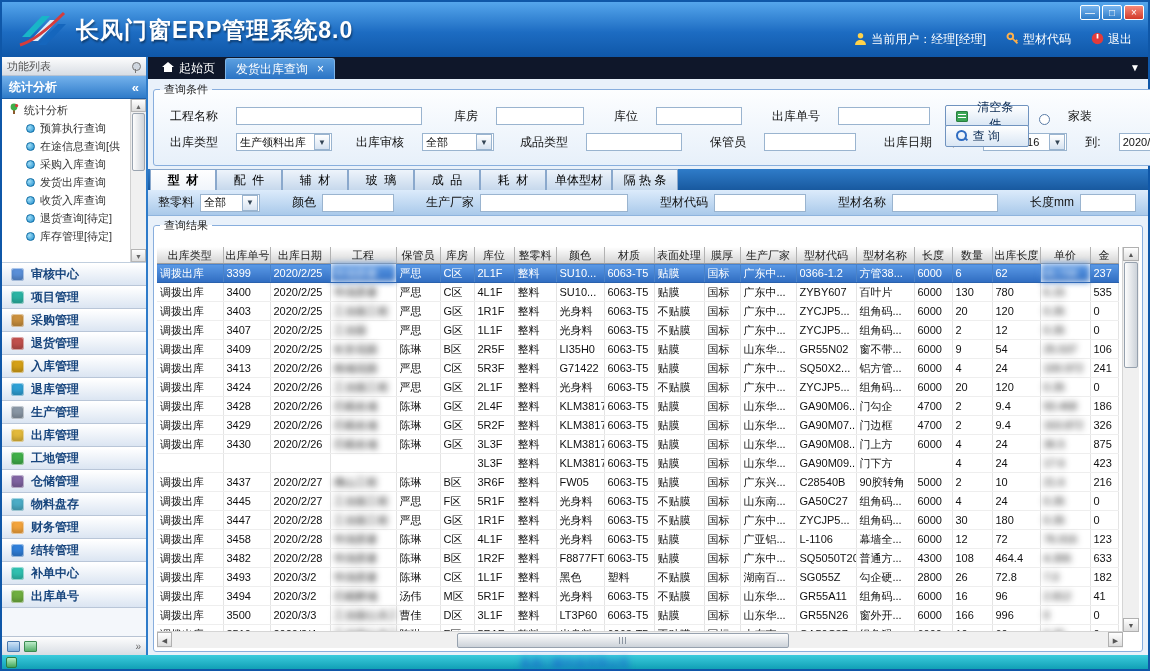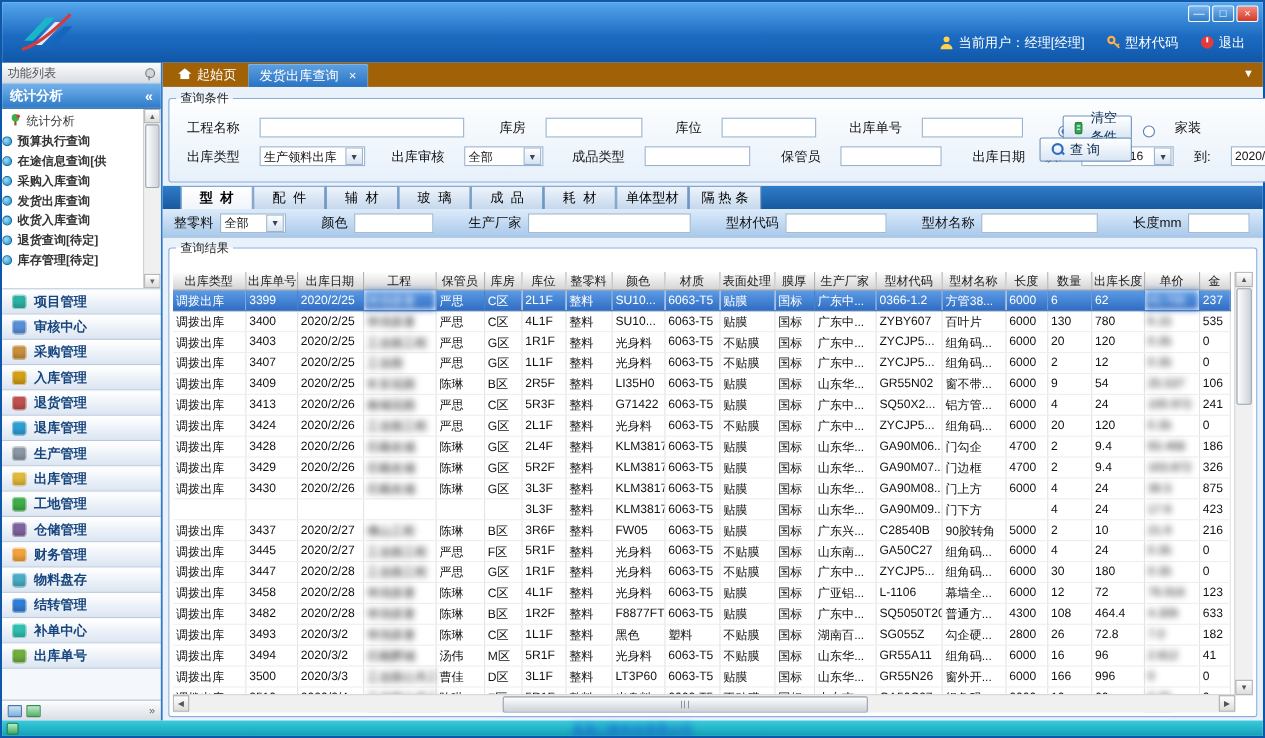--- a/index.html
+++ b/index.html
@@ -18,60 +18,60 @@
   .main{flex:1;display:flex;min-height:0;}
   
   .sidebar{width:146px;flex:0 0 146px;background:#eef3f9;border-right:2px solid #2e7bc9;display:flex;flex-direction:column;box-sizing:border-box;}
   .func-header{height:18px;flex:0 0 18px;background:linear-gradient(#fdfdfd,#d8dde4);border-bottom:1px solid #b7c3d3;font-size:11px;color:#555;display:flex;align-items:center;justify-content:space-between;padding:0 5px;}
   .pin{width:7px;height:7px;border:1px solid #777;border-radius:50%;background:#cfd6df;position:relative;}
   .pin::after{content:'';position:absolute;left:2px;top:6px;width:1px;height:4px;background:#777;}
   .section-header{height:22px;flex:0 0 22px;background:linear-gradient(#74b2ec,#2e7bc9);color:#fff;font-size:12px;font-weight:bold;display:flex;align-items:center;justify-content:space-between;padding:0 7px;border-bottom:1px solid #1d5ea6;}
   .section-header .chev{font-size:13px;cursor:pointer;}
   .tree{height:164px;flex:0 0 164px;background:#fff;position:relative;font-size:11px;color:#333;overflow:hidden;border-bottom:1px solid #c0cede;padding-top:2px;box-sizing:border-box;}
   .tree-root{display:flex;align-items:center;gap:4px;height:18px;padding-left:6px;}
-  .tree-item{display:flex;align-items:center;gap:5px;height:18px;cursor:pointer;white-space:nowrap;font-weight:bold;}
+  .tree-item{display:flex;align-items:center;gap:5px;height:18px;padding-left:24px;cursor:pointer;white-space:nowrap;}
   .bullet{width:9px;height:9px;border-radius:50%;background:radial-gradient(circle at 35% 35%,#9fdcf5,#1e8fd0);flex:0 0 9px;border:1px solid #0f6ca3;box-sizing:border-box;}
   .tree-scroll{position:absolute;right:0;top:0;width:15px;height:100%;background:#f0f0f0;border-left:1px solid #d0d0d0;font-size:7px;color:#666;text-align:center;}
   .tree-scroll .arr{height:13px;line-height:13px;background:linear-gradient(#fff,#dcdcdc);border:1px solid #b5b5b5;box-sizing:border-box;}
   .tree-scroll .thumb{height:56px;margin:1px;background:linear-gradient(90deg,#fdfdfd,#cfd4da);border:1px solid #9aa4b0;border-radius:2px;}
   .tree-scroll .arr.down{position:absolute;bottom:0;left:0;right:0;}
   .module{height:23px;flex:0 0 23px;background:linear-gradient(#ffffff,#dbe5f2);border-top:1px solid #fff;border-bottom:1px solid #b9c6d8;display:flex;align-items:center;gap:7px;padding:0 9px;font-size:12px;font-weight:bold;color:#17457d;cursor:pointer;box-sizing:border-box;}
   .micon{width:13px;height:13px;border-radius:3px;flex:0 0 13px;box-shadow:inset 0 0 0 1px rgba(255,255,255,.5), inset 0 -4px 4px rgba(0,0,0,.18);}
   .sidebar-spacer{flex:1;background:#f4f7fb;}
   .sidebar-footer{height:18px;flex:0 0 18px;background:linear-gradient(#fdfdfd,#d8dde4);border-top:1px solid #b7c3d3;display:flex;align-items:center;justify-content:space-between;padding:0 5px;font-size:10px;color:#666;}
   .fico{width:11px;height:9px;border:1px solid #4a78ad;background:linear-gradient(#cfe4f7,#7fb0dd);border-radius:1px;}
   .fico.green{background:linear-gradient(#bdeccb,#55b06a);border-color:#3c8a52;}
   .footer-icons{display:flex;gap:4px;align-items:center;}
   
   .content{flex:1;display:flex;flex-direction:column;background:#e9f1fa;min-width:0;}
-  .tabbar{height:22px;flex:0 0 22px;background:#a16207;display:flex;align-items:stretch;padding-left:4px;position:relative;}
+  .tabbar{height:22px;flex:0 0 22px;background:#0f172a;display:flex;align-items:stretch;padding-left:4px;position:relative;}
   .tab{display:flex;align-items:center;gap:5px;color:#fff;font-size:12px;padding:0 10px;cursor:pointer;}
   .tab.active{background:linear-gradient(#5b9fe0,#2a73c4);border:1px solid #7db4e8;border-bottom:none;margin-top:1px;border-radius:3px 3px 0 0;}
   .tab-close{font-size:12px;line-height:12px;margin-left:4px;cursor:pointer;}
   .tab-overflow{position:absolute;right:8px;top:5px;color:#fff;font-size:10px;cursor:pointer;}
   fieldset{border:1px solid #88aedd;border-radius:3px;margin:3px 5px;padding:2px 6px 4px;background:linear-gradient(#fdfeff,#e7f0fa);position:relative;}
   legend{font-size:11px;color:#222;padding:0 4px;}
   .query-box{height:84px;flex:0 0 84px;box-sizing:border-box;}
   .qrow{display:flex;align-items:flex-end;gap:18px;font-size:12px;color:#111;margin:6px 0 0 10px;height:20px;}
   .qrow .lbl{white-space:nowrap;}
   .tbx{height:18px;border:1px solid #9ab4cf;background:#fff;font-size:11px;padding:0 2px;box-sizing:border-box;font-family:inherit;}
   .selectbox{height:18px;border:1px solid #9ab4cf;background:#fff;font-size:11px;display:inline-flex;align-items:center;justify-content:space-between;padding:0 1px 0 3px;box-sizing:border-box;cursor:pointer;white-space:nowrap;overflow:hidden;}
   .dd{width:14px;height:14px;background:linear-gradient(#fff,#d7e3f1);border:1px solid #9ab4cf;font-size:8px;color:#345;display:flex;align-items:center;justify-content:center;flex:0 0 14px;margin-left:2px;}
   .radio{width:11px;height:11px;border:1px solid #5a7ca6;border-radius:50%;background:#fff;display:inline-block;box-sizing:border-box;position:relative;cursor:pointer;}
   .radio.on::after{content:'';position:absolute;left:2px;top:2px;width:5px;height:5px;border-radius:50%;background:#2f6cc1;}
   .btn{height:22px;border:1px solid #7093bf;border-radius:2px;background:linear-gradient(#ffffff,#d9e6f4);font-size:12px;color:#0a2a52;display:flex;align-items:center;gap:5px;padding:0 10px;cursor:pointer;font-family:inherit;}
-  .btn-clear{position:absolute;right:180px;top:8px;width:63px;box-sizing:border-box;}
+  .btn-clear{position:absolute;right:180px;top:8px;width:84px;box-sizing:border-box;}
   .btn-search{position:absolute;right:180px;bottom:8px;width:84px;box-sizing:border-box;}
   .clear-glyph{width:13px;height:11px;border-radius:2px;background:#3aa655;box-shadow:inset 0 0 0 1px #2a7e40;position:relative;}
   .clear-glyph::after{content:'';position:absolute;left:2px;top:3px;right:2px;height:1.5px;background:#fff;box-shadow:0 3px 0 #fff;}
   .mag{width:12px;height:12px;position:relative;}
   .mag::before{content:'';position:absolute;left:0;top:0;width:7px;height:7px;border:2px solid #2f6cc1;border-radius:50%;}
   .mag::after{content:'';position:absolute;left:8px;top:8px;width:4px;height:2px;background:#2f6cc1;transform:rotate(45deg);}
   
-  .mtabs{height:21px;flex:0 0 21px;background:linear-gradient(#2f7cc9,#18599f);display:flex;padding-left:16px;align-items:stretch;}
+  .mtabs{height:21px;flex:0 0 21px;background:linear-gradient(#2f7cc9,#18599f);display:flex;padding-left:2px;align-items:stretch;}
   .mtab{width:66px;text-align:center;font-size:12px;line-height:20px;color:#000;background:linear-gradient(#eef4fb,#c6d8ec);border:1px solid #8aa8cc;border-bottom:none;box-sizing:border-box;cursor:pointer;white-space:pre;}
   .mtab.active{background:linear-gradient(#ffffff,#f0f5fb);font-weight:bold;}
   
   .filterbar{height:25px;flex:0 0 25px;background:linear-gradient(#dcebfb,#a9c9ea);border-bottom:1px solid #8fb4dd;display:flex;align-items:center;gap:6px;padding:0 10px;font-size:12px;color:#111;}
   
   .results-box{flex:1;margin-top:2px;min-height:0;background:#fff;}
   .table-wrap{position:absolute;left:3px;right:3px;top:14px;bottom:3px;overflow:hidden;background:#fff;}
   table{border-collapse:collapse;table-layout:fixed;width:961px;}
   th{background:linear-gradient(#ffffff,#d4d4d4);border-right:1px solid #b2b2b2;border-bottom:1px solid #9d9d9d;font-size:11px;font-weight:normal;color:#222;height:16px;padding:0 2px;white-space:nowrap;overflow:hidden;text-align:center;}
   td{font-size:11px;color:#111;height:18px;border-right:1px solid #e4e4e4;border-bottom:1px solid #eeeeee;padding:0 3px;white-space:nowrap;overflow:hidden;}
@@ -103,20 +103,21 @@
       <div class="winbtn close">×</div>
     </div>
     <div class="logo">
       <svg viewBox="0 0 54 42" width="54" height="42">
         <path d="M6 28 L26 7 L34 7 L14 28 Z" fill="#19b5c8"></path>
         <path d="M14 32 L34 11 L42 11 L22 32 Z" fill="#dceefb"></path>
         <path d="M22 36 L42 15 L50 15 L30 36 Z" fill="#1566bd"></path>
         <path d="M4 36 C18 32, 34 18, 48 4" stroke="#d43c3c" stroke-width="3" fill="none"></path>
       </svg>
     </div>
+    <div class="app-title">长风门窗ERP管理系统8.0</div>
     <div class="user-bar">
       <span class="grp">
         <span><svg width="13" height="13" viewBox="0 0 12 12">
               <circle cx="6" cy="3.5" r="2.5" fill="#ffd24a"></circle>
               <path d="M1 12c0-3 2.2-4.6 5-4.6S11 9 11 12z" fill="#ffd24a"></path>
             </svg></span>
         <span>当前用户：经理[经理]</span>
       </span>
       <span class="grp">
         <span><svg width="13" height="13" viewBox="0 0 12 12">
@@ -186,66 +187,66 @@
             </div>
           </div>
         <div class="tree-scroll">
           <div class="arr">▲</div>
           <div class="thumb"></div>
           <div class="arr down">▼</div>
         </div>
       </div>
       <div id="modules">
           <div class="module">
+            <span class="micon" style="background: rgb(90, 143, 216);"></span>
+            <span>审核中心</span>
+          </div>
+          <div class="module">
             <span class="micon" style="background: rgb(43, 179, 163);"></span>
             <span>项目管理</span>
           </div>
           <div class="module">
-            <span class="micon" style="background: rgb(90, 143, 216);"></span>
-            <span>审核中心</span>
-          </div>
-          <div class="module">
             <span class="micon" style="background: rgb(201, 143, 61);"></span>
             <span>采购管理</span>
           </div>
           <div class="module">
+            <span class="micon" style="background: rgb(192, 80, 77);"></span>
+            <span>退货管理</span>
+          </div>
+          <div class="module">
             <span class="micon" style="background: rgb(212, 160, 23);"></span>
             <span>入库管理</span>
           </div>
           <div class="module">
-            <span class="micon" style="background: rgb(192, 80, 77);"></span>
-            <span>退货管理</span>
-          </div>
-          <div class="module">
             <span class="micon" style="background: rgb(46, 159, 212);"></span>
             <span>退库管理</span>
           </div>
           <div class="module">
             <span class="micon" style="background: rgb(138, 151, 165);"></span>
             <span>生产管理</span>
           </div>
           <div class="module">
             <span class="micon" style="background: rgb(226, 185, 59);"></span>
             <span>出库管理</span>
           </div>
           <div class="module">
             <span class="micon" style="background: rgb(63, 174, 73);"></span>
             <span>工地管理</span>
           </div>
           <div class="module">
             <span class="micon" style="background: rgb(128, 100, 162);"></span>
             <span>仓储管理</span>
           </div>
           <div class="module">
+            <span class="micon" style="background: rgb(75, 172, 198);"></span>
+            <span>物料盘存</span>
+          </div>
+          <div class="module">
             <span class="micon" style="background: rgb(242, 163, 60);"></span>
             <span>财务管理</span>
-          </div>
-          <div class="module">
-            <span class="micon" style="background: rgb(75, 172, 198);"></span>
-            <span>物料盘存</span>
           </div>
           <div class="module">
             <span class="micon" style="background: rgb(47, 126, 216);"></span>
             <span>结转管理</span>
           </div>
           <div class="module">
             <span class="micon" style="background: rgb(48, 192, 176);"></span>
             <span>补单中心</span>
           </div>
           <div class="module">

